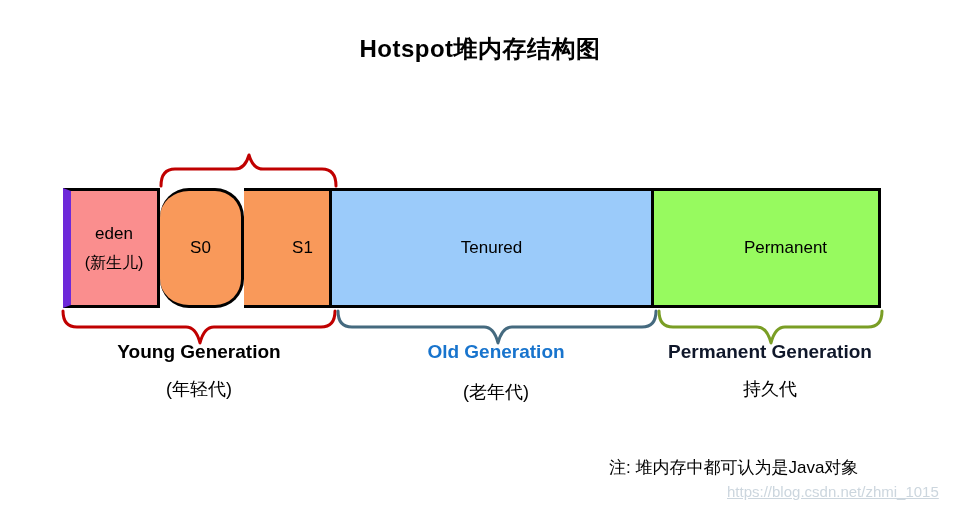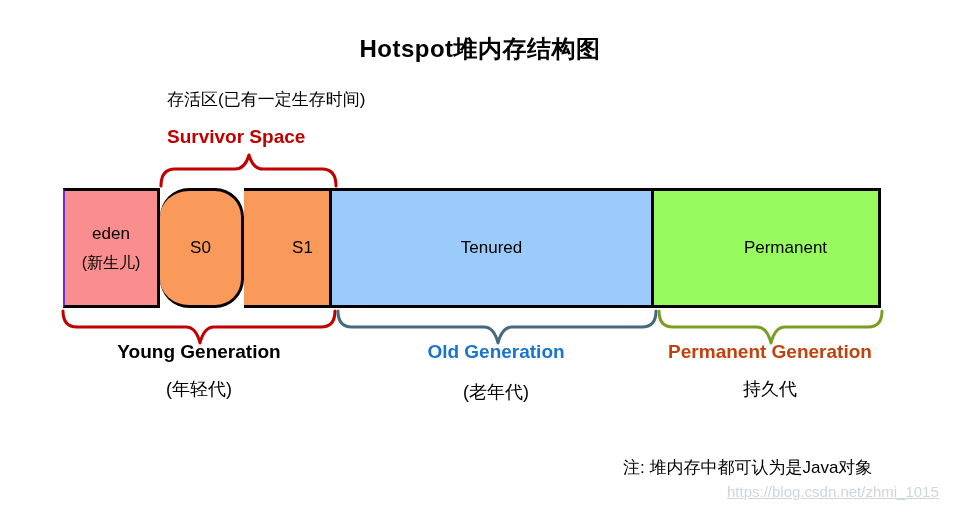--- a/index.html
+++ b/index.html
@@ -33,21 +33,21 @@
   }
   .block{
     box-sizing:border-box;
     border:3px solid #000;
     border-left:none;
     display:flex;flex-direction:column;
     align-items:center;justify-content:center;
     font-size:17px;
     line-height:1.25;
   }
-  .block:first-child{border-left:2px solid #6d28d9;}
+  .block:first-child{border-left:8px solid #6d28d9;}
   .block .sub{font-size:16px;margin-top:8px;}
   #block-eden{width:97px;}
   #block-s0{width:84px;border-radius:29px;}
   #block-s1{width:88px;padding-left:32px;}
   #block-tenured{width:322px;}
   #block-permanent{width:227px;}
   svg.brace-layer{
     left:0;top:0;width:960px;height:513px;
     pointer-events:none;
   }
@@ -62,40 +62,38 @@
   .gen .gen-sub{
     font-size:18px;
     color:#000;
     margin-top:14px;
   }
   #gen-young{left:63px;width:272px;}
   #gen-old{left:336px;width:320px;}
   #gen-old .gen-sub{margin-top:17px;}
   #gen-permanent{left:657px;width:226px;}
   #footnote{
-    left:623px;top:456px;
+    left:609px;top:456px;
     font-size:17px;
   }
   #watermark{
     left:727px;top:483px;
     font-size:15px;
     color:#ccd6de;
     text-decoration:underline;
   }
 </style>
 </head>
 <body>
 
 <div id="canvas">
 
   <div class="abs" id="title">Hotspot堆内存结构图</div>
 
-  <div class="abs" id="survivor-note">存活区(已有一定生存时间)</div>
 
-  <div class="abs" id="survivor-label" style="color: rgb(192, 0, 0);">Survivor Space</div>
 
   <div class="abs" id="blocks-row">
     <div class="block" id="block-eden" style="background: rgb(250, 142, 142);">
       <span>eden</span>
       <span class="sub">(新生儿)</span>
     </div>
     <div class="block" id="block-s0" style="background: rgb(249, 153, 90);">
       <span>S0</span>
     </div>
     <div class="block" id="block-s1" style="background: rgb(249, 153, 90);">
@@ -120,21 +118,21 @@
     <div class="gen-label" style="color: #000000;">Young Generation</div>
     <div class="gen-sub">(年轻代)</div>
   </div>
 
   <div class="abs gen" id="gen-old">
     <div class="gen-label" style="color: rgb(24, 116, 205);">Old Generation</div>
     <div class="gen-sub">(老年代)</div>
   </div>
 
   <div class="abs gen" id="gen-permanent">
-    <div class="gen-label" style="color: #c2410c;">Permanent Generation</div>
+    <div class="gen-label" style="color: #0f172a;">Permanent Generation</div>
     <div class="gen-sub">持久代</div>
   </div>
 
   <div class="abs" id="footnote">注: 堆内存中都可认为是Java对象</div>
 
   <div class="abs" id="watermark">https://blog.csdn.net/zhmi_1015</div>
 
 </div>
 
 </body></html>

